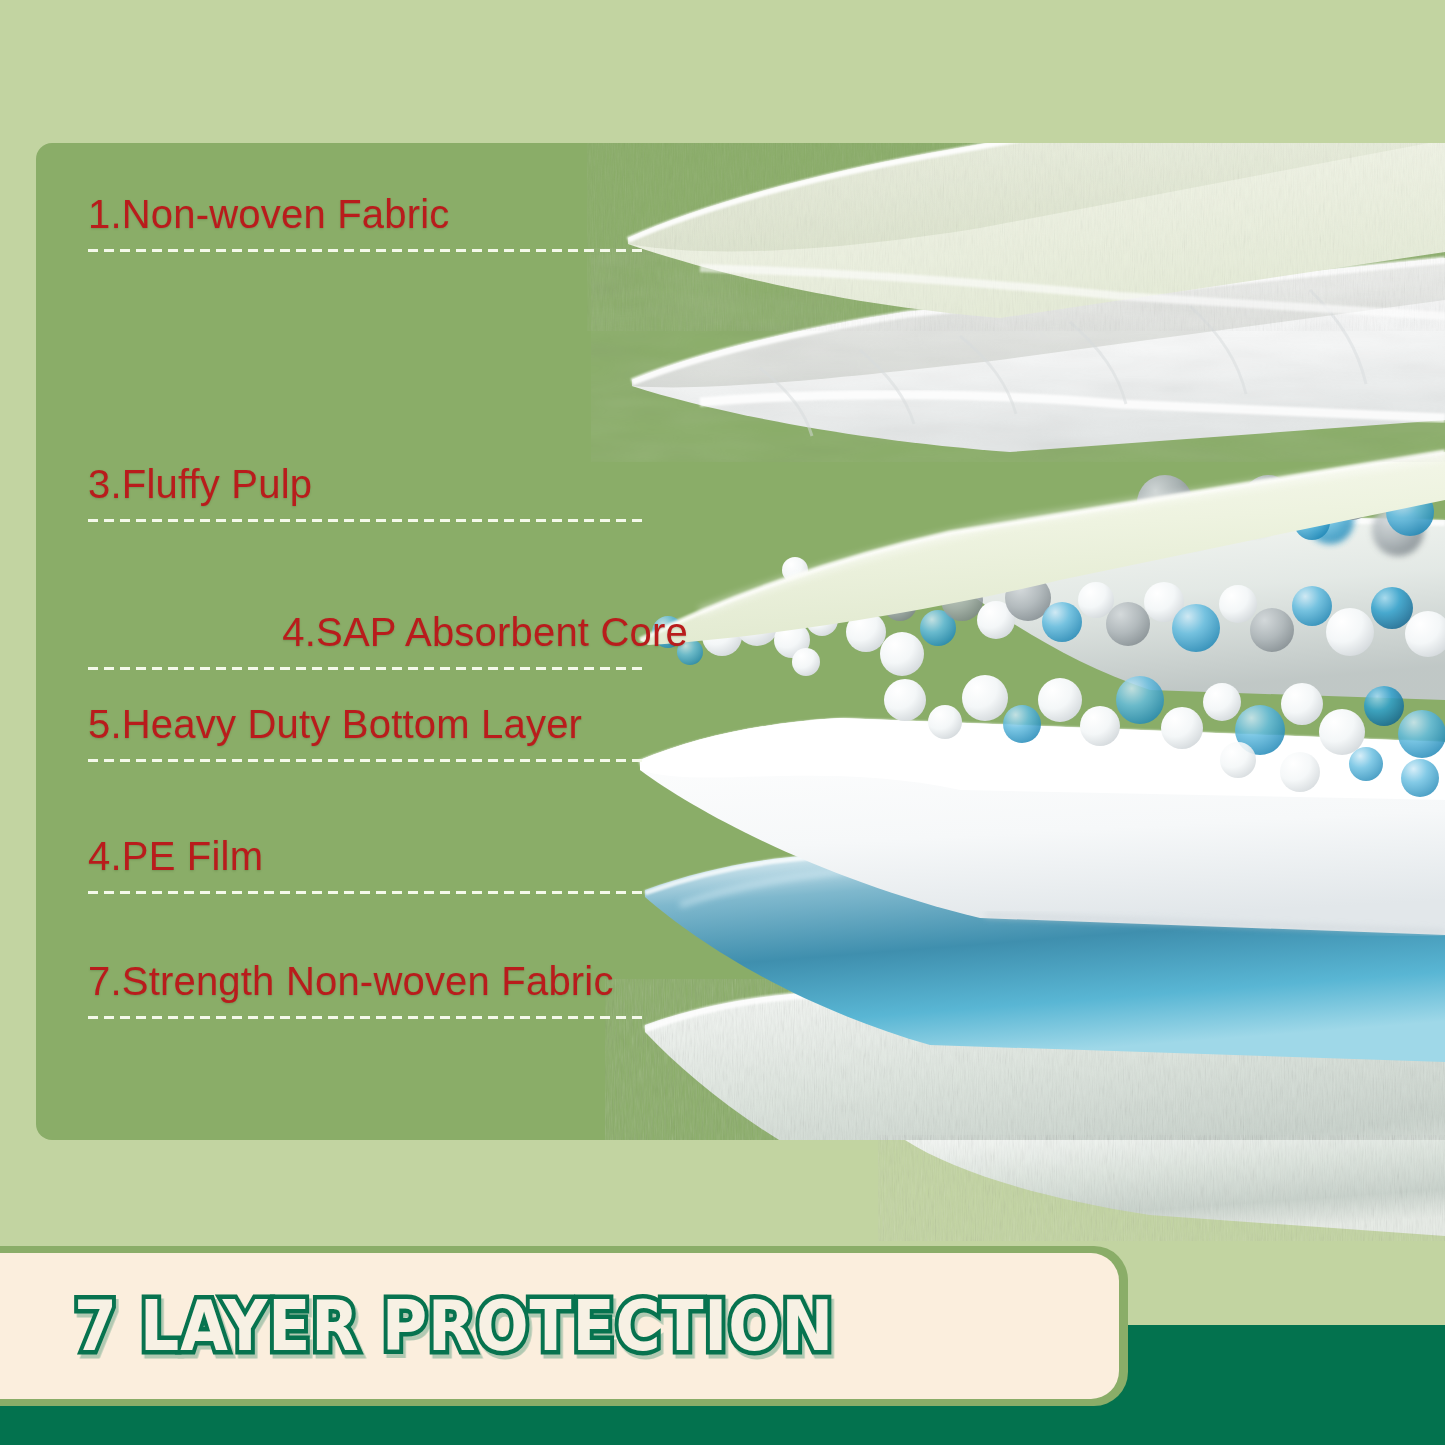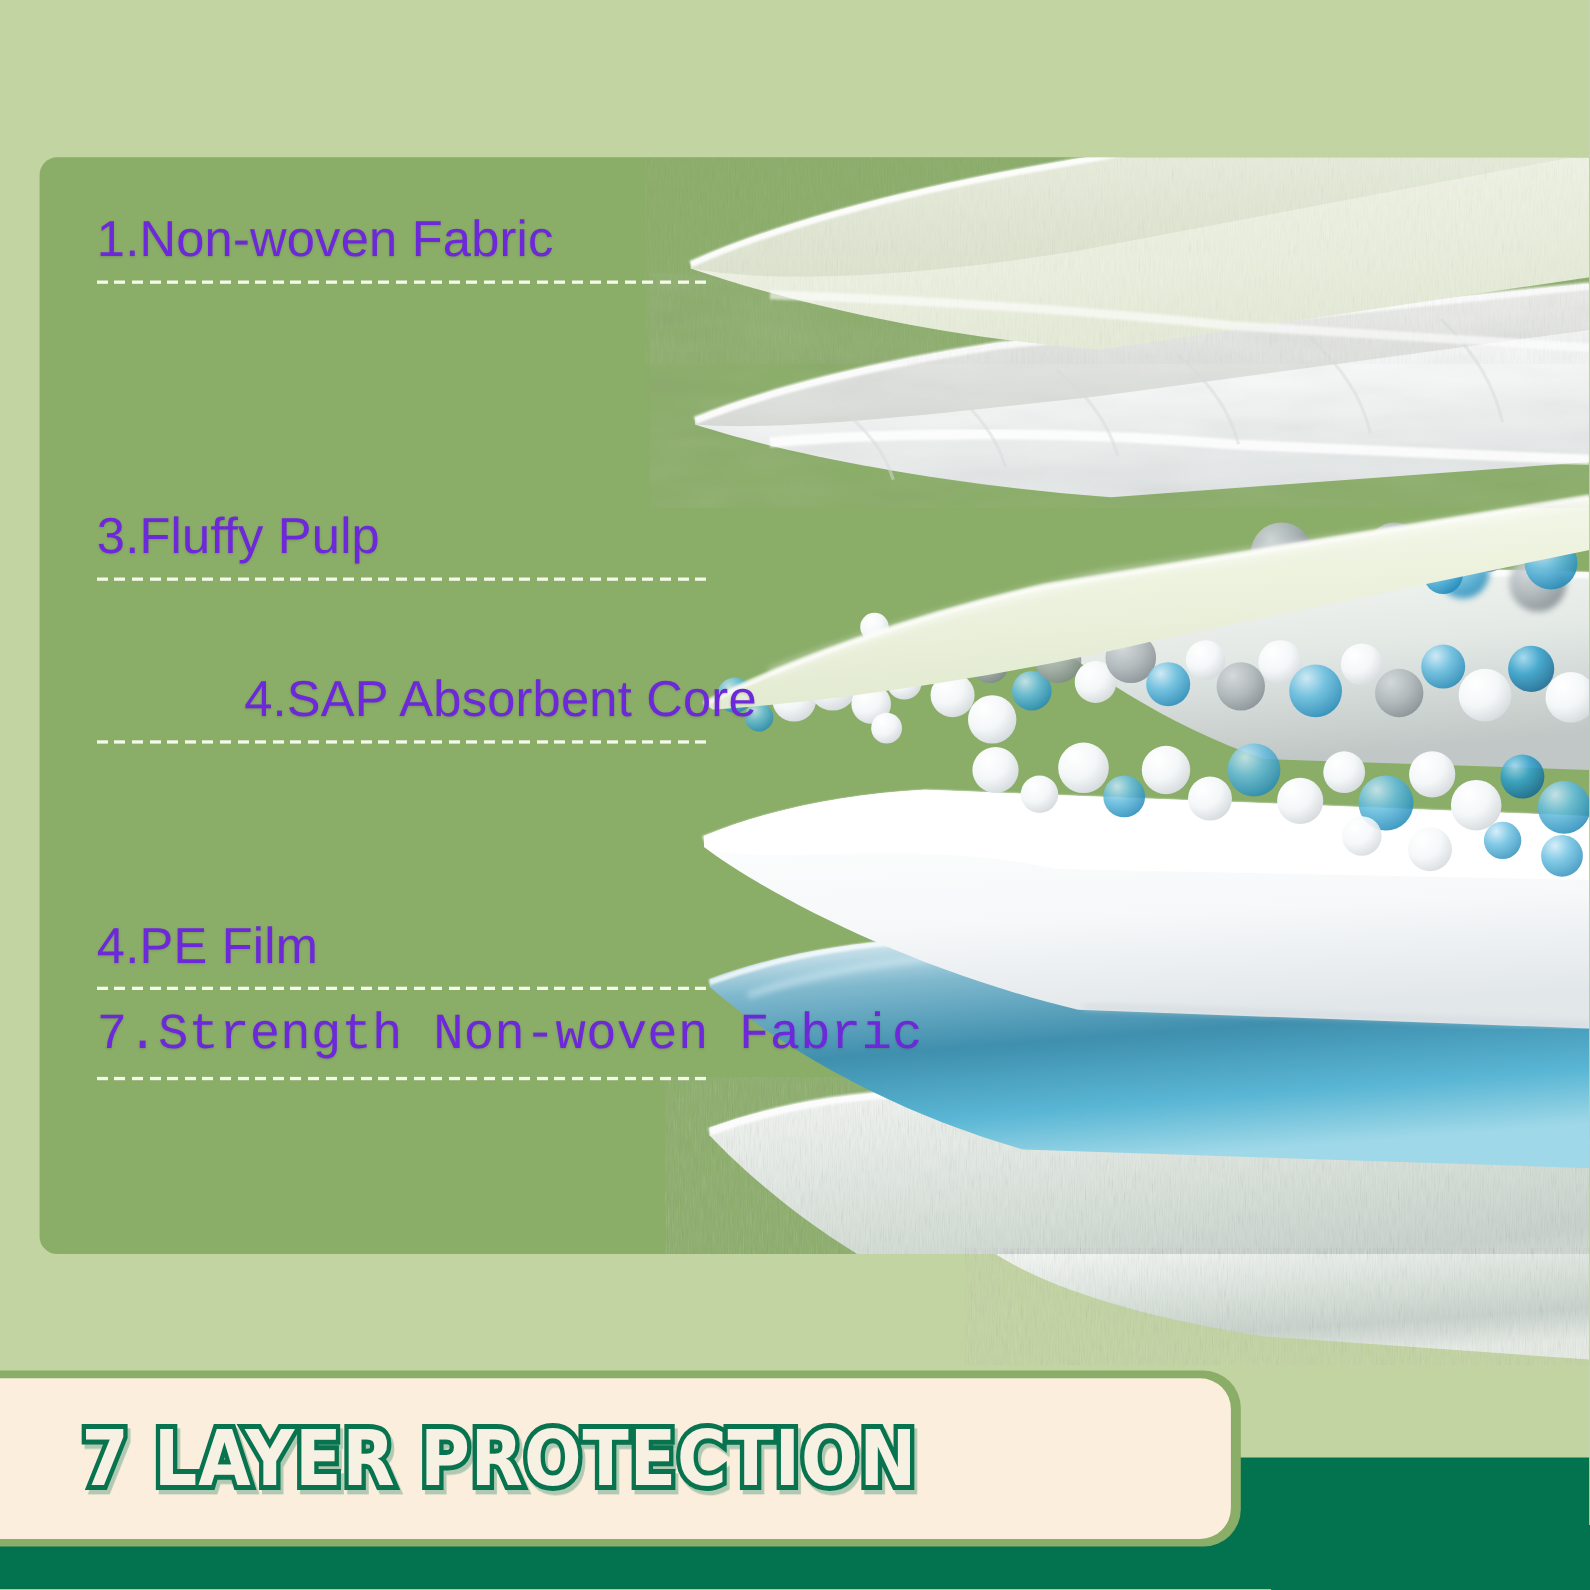--- a/index.html
+++ b/index.html
@@ -32,43 +32,43 @@
     position:absolute;
     left:0;top:0;width:660px;height:997px;
     z-index:40;
   }
   .layer-label{
     position:absolute;
     left:52px;width:600px;
   }
   .layer-label .txt{
     display:block;
-    color:#6d28d9;
-    font-size:46px;
+    color:#b91c1c;
+    font-size:40px;
     letter-spacing:0.2px;
     line-height:1.05;
     white-space:nowrap;
     text-shadow:0 1px 2px rgba(60,85,40,.25);
   }
   .layer-label .dash{
     display:block;
     margin-top:14px;
     height:3px;
     width:555px;
     background-image:repeating-linear-gradient(to right,
         #f4f9ea 0px,#f4f9ea 10px,
         rgba(0,0,0,0) 10px,rgba(0,0,0,0) 16px);
   }
   .l1{top:50px;}
   .l2{top:179px;}
   .l3{top:320px;}
   .l4{top:468px;text-align:right;}
   .l5{top:560px;}
   .l6{top:692px;}
-  .l7{top:774px;font-family:Liberation Mono, monospace;}
+  .l7{top:817px;}
   .l7 .dash{width:560px;}
 
   
   #layer-art{
     position:absolute;
     left:0;top:0;width:1445px;height:1445px;
     z-index:20;
     pointer-events:none;
   }
 
@@ -388,20 +388,24 @@
     <div class="layer-label l3">
       <span class="txt">3.Fluffy Pulp</span>
       <span class="dash"></span>
     </div>
 
     <div class="layer-label l4">
       <span class="txt">4.SAP Absorbent Core</span>
       <span class="dash"></span>
     </div>
 
+    <div class="layer-label l5">
+      <span class="txt">5.Heavy Duty Bottom Layer</span>
+      <span class="dash"></span>
+    </div>
 
     <div class="layer-label l6">
       <span class="txt">4.PE Film</span>
       <span class="dash"></span>
     </div>
 
     <div class="layer-label l7">
       <span class="txt">7.Strength Non-woven Fabric</span>
       <span class="dash"></span>
     </div>

